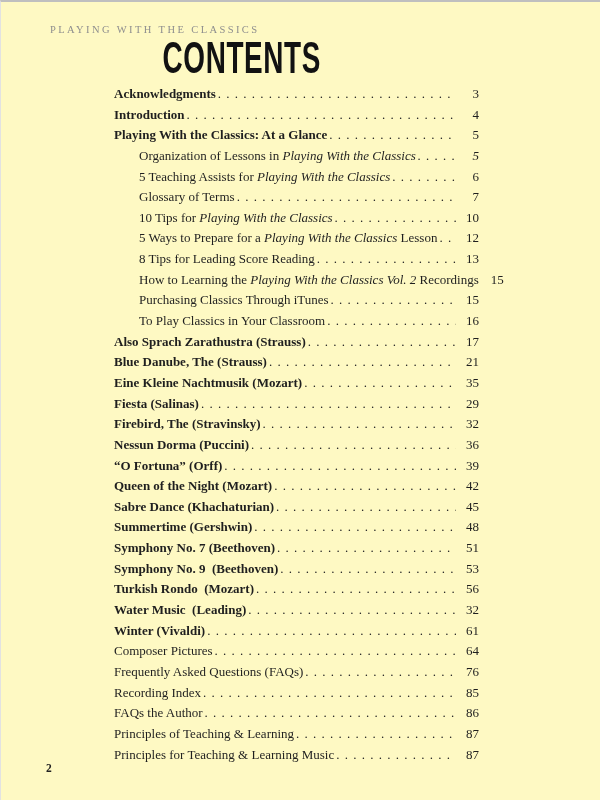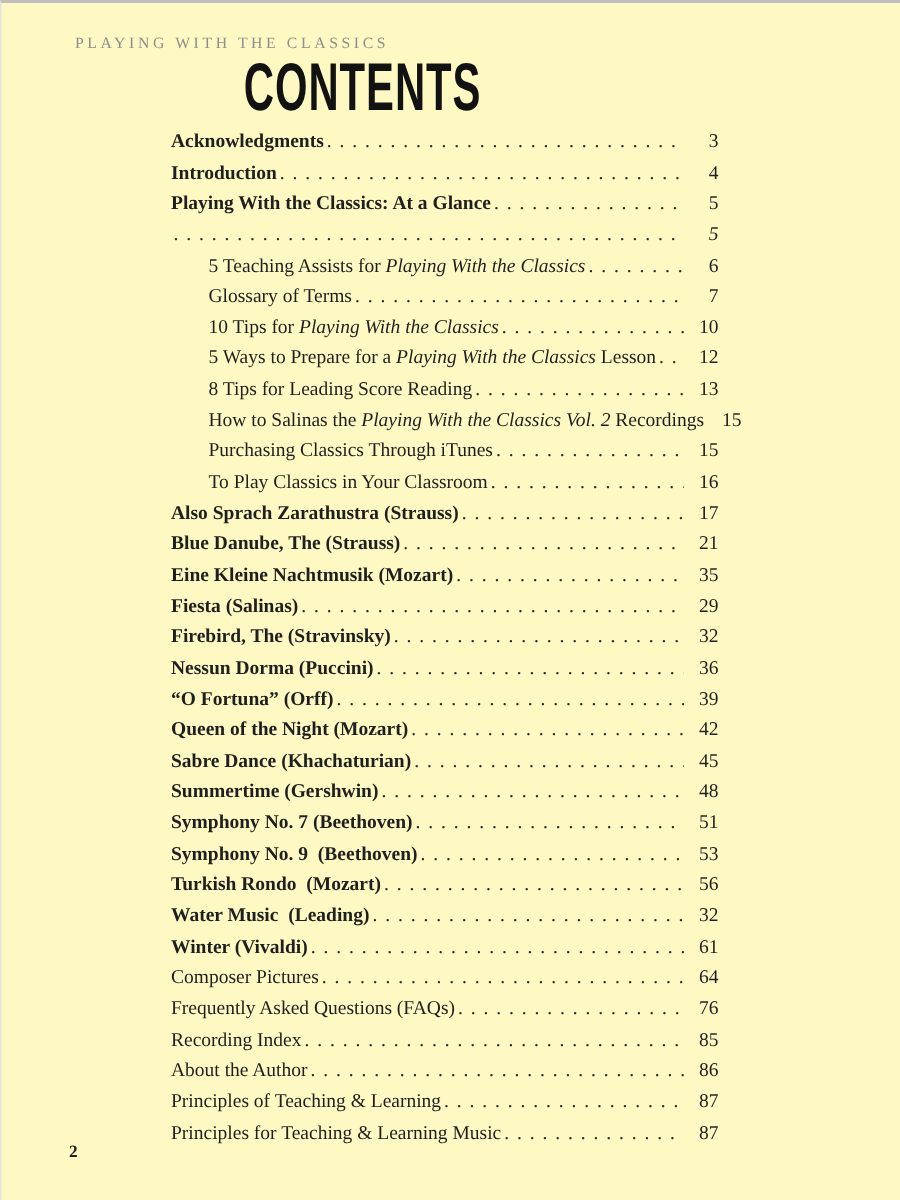--- a/index.html
+++ b/index.html
@@ -106,20 +106,21 @@
         <span class="t"><span>Introduction</span></span>
         <span class="leader"></span>
         <span class="pg">4</span>
       </div>
       <div class="row bold">
         <span class="t"><span>Playing With the Classics: At a Glance</span></span>
         <span class="leader"></span>
         <span class="pg">5</span>
       </div>
       <div class="row indent">
+        <span class="t"><span>Organization of Lessons in </span><span class="it">Playing With the Classics</span></span>
         <span class="leader it"></span>
         <span class="pg it">5</span>
       </div>
       <div class="row indent">
         <span class="t"><span>5 Teaching Assists for </span><span class="it">Playing With the Classics</span></span>
         <span class="leader"></span>
         <span class="pg">6</span>
       </div>
       <div class="row indent">
         <span class="t"><span>Glossary of Terms</span></span>
@@ -135,21 +136,21 @@
         <span class="t"><span>5 Ways to Prepare for a </span><span class="it">Playing With the Classics</span><span> Lesson</span></span>
         <span class="leader"></span>
         <span class="pg">12</span>
       </div>
       <div class="row indent">
         <span class="t"><span>8 Tips for Leading Score Reading</span></span>
         <span class="leader"></span>
         <span class="pg">13</span>
       </div>
       <div class="row indent">
-        <span class="t"><span>How to Salinas the </span><span class="it">Playing With the Classics Vol. 2</span><span> Recordings</span></span>
+        <span class="t"><span>How to Learning the </span><span class="it">Playing With the Classics Vol. 2</span><span> Recordings</span></span>
         <span class="leader"></span>
         <span class="pg">15</span>
       </div>
       <div class="row indent">
         <span class="t"><span>Purchasing Classics Through iTunes</span></span>
         <span class="leader"></span>
         <span class="pg">15</span>
       </div>
       <div class="row indent">
         <span class="t"><span>To Play Classics in Your Classroom</span></span>
@@ -240,21 +241,21 @@
         <span class="t"><span>Frequently Asked Questions (FAQs)</span></span>
         <span class="leader"></span>
         <span class="pg">76</span>
       </div>
       <div class="row">
         <span class="t"><span>Recording Index</span></span>
         <span class="leader"></span>
         <span class="pg">85</span>
       </div>
       <div class="row">
-        <span class="t"><span>About the Author</span></span>
+        <span class="t"><span>FAQs the Author</span></span>
         <span class="leader"></span>
         <span class="pg">86</span>
       </div>
       <div class="row">
         <span class="t"><span>Principles of Teaching &amp; Learning</span></span>
         <span class="leader"></span>
         <span class="pg">87</span>
       </div>
       <div class="row">
         <span class="t"><span>Principles for Teaching &amp; Learning Music</span></span>

